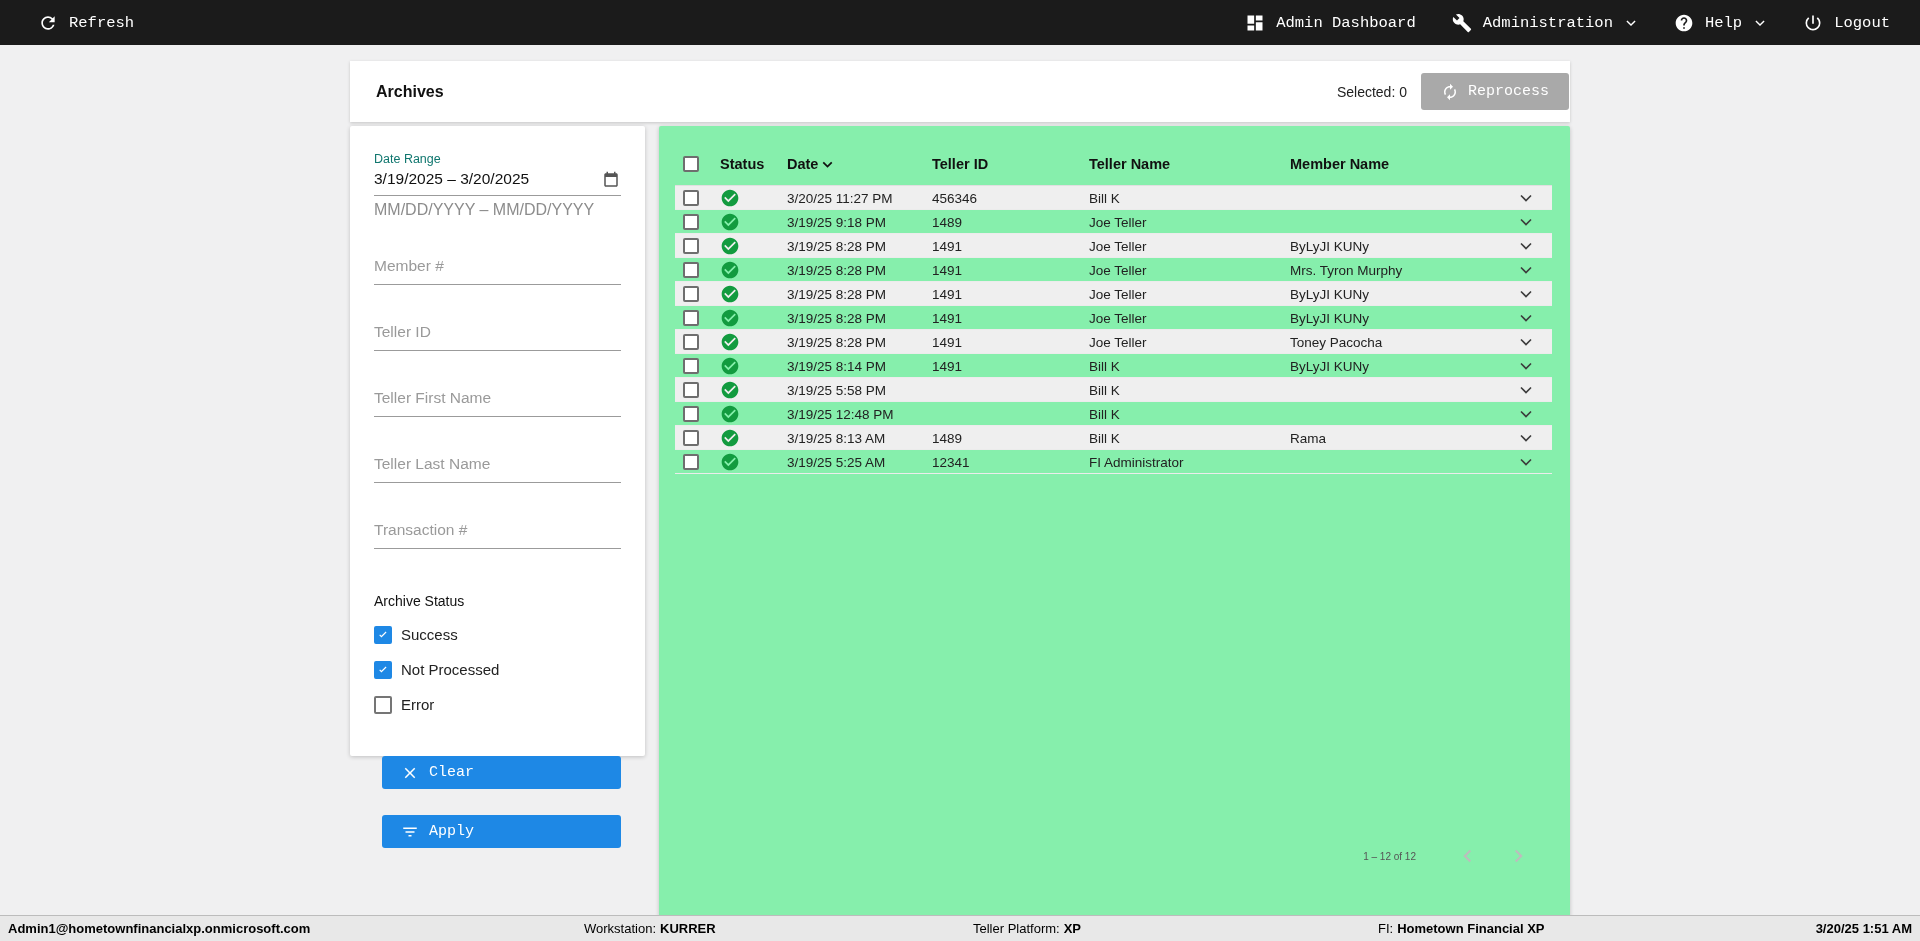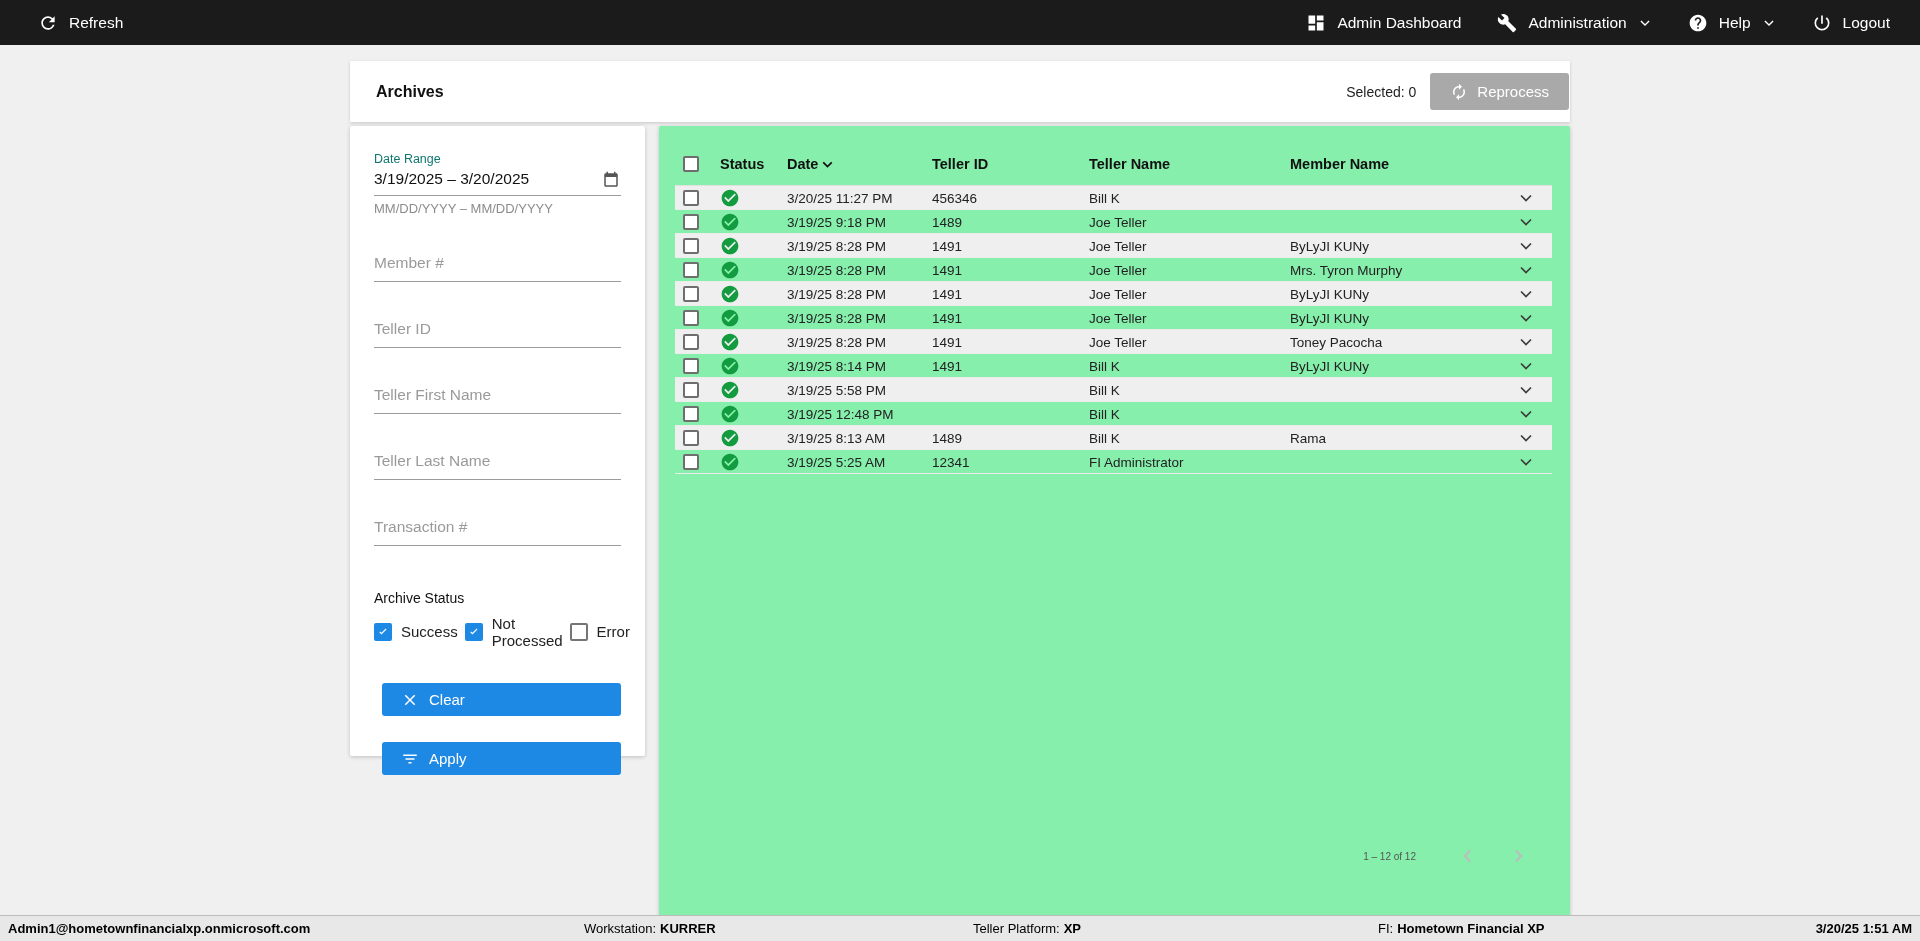--- a/index.html
+++ b/index.html
@@ -3,21 +3,21 @@
 <meta charset="utf-8">
 <style>
   * { margin:0; padding:0; box-sizing:border-box; }
   html,body { width:1920px; height:941px; overflow:hidden; }
   body {
     font-family:"Liberation Sans", sans-serif;
     background: var(--page-bg, #f0f0f1);
     color:#1a1a1a;
     display:flex; flex-direction:column;
   }
-  button { font-family:Liberation Sans, sans-serif; border:none; background:none; cursor:pointer; }
+  button { font-family:Liberation Mono, monospace; border:none; background:none; cursor:pointer; }
   input { font-family:inherit; }
 
   
   .topbar {
     height:45px; flex:0 0 45px;
     background: var(--topbar-bg, #1b1b1b);
     color:#fff;
     display:flex; align-items:center; justify-content:space-between;
     padding:0 28px 0 36px;
   }
@@ -64,33 +64,33 @@
   .date-row {
     display:flex; align-items:flex-end;
     border-bottom:1px solid #9b9b9b;
     padding-bottom:5px; margin-top:0;
   }
   .date-input {
     flex:1; border:none; outline:none; background:transparent;
     font-size:15.5px; color:#111; padding:4px 0 2px 0;
   }
   .cal-btn { display:flex; align-items:center; padding:1px; }
-  .fhint { font-size:13px; color:#8c8c8c; margin-top:5px; }
+  .fhint { font-size:16px; color:#8c8c8c; margin-top:5px; }
 
   .ffield { margin-top:34px; }
   .finput {
     width:100%; border:none; outline:none; background:transparent;
     border-bottom:1px solid #9b9b9b;
     font-size:15.5px; color:#111;
     padding:4px 0 9px 0;
   }
   .finput::placeholder { color:#9a9a9a; opacity:1; }
 
   .archive-status-title { margin-top:44px; font-size:14px; font-weight:500; color:#111; }
-  .status-options { margin-top:16px; display:flex; flex-direction:row; gap:7px; }
+  .status-options { margin-top:16px; display:flex; flex-direction:column; gap:16px; }
   .status-option { display:flex; align-items:center; gap:9px; cursor:pointer; height:19px; }
   .cb {
     width:18px; height:18px; flex:0 0 18px;
     border:2px solid #757575; border-radius:2px;
     display:inline-flex; align-items:center; justify-content:center;
     background:#fff;
   }
   .status-option.checked .cb {
     background: var(--accent-blue, #1e88e5);
     border-color: var(--accent-blue, #1e88e5);

